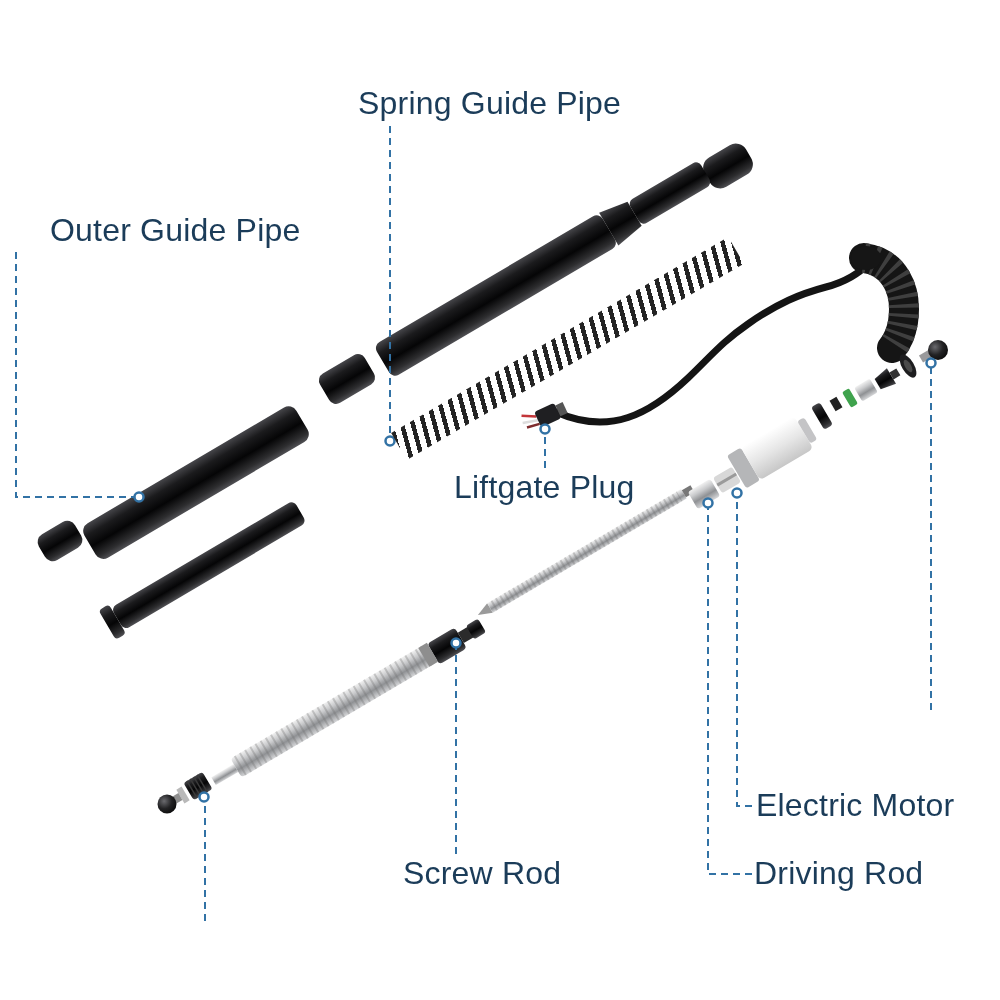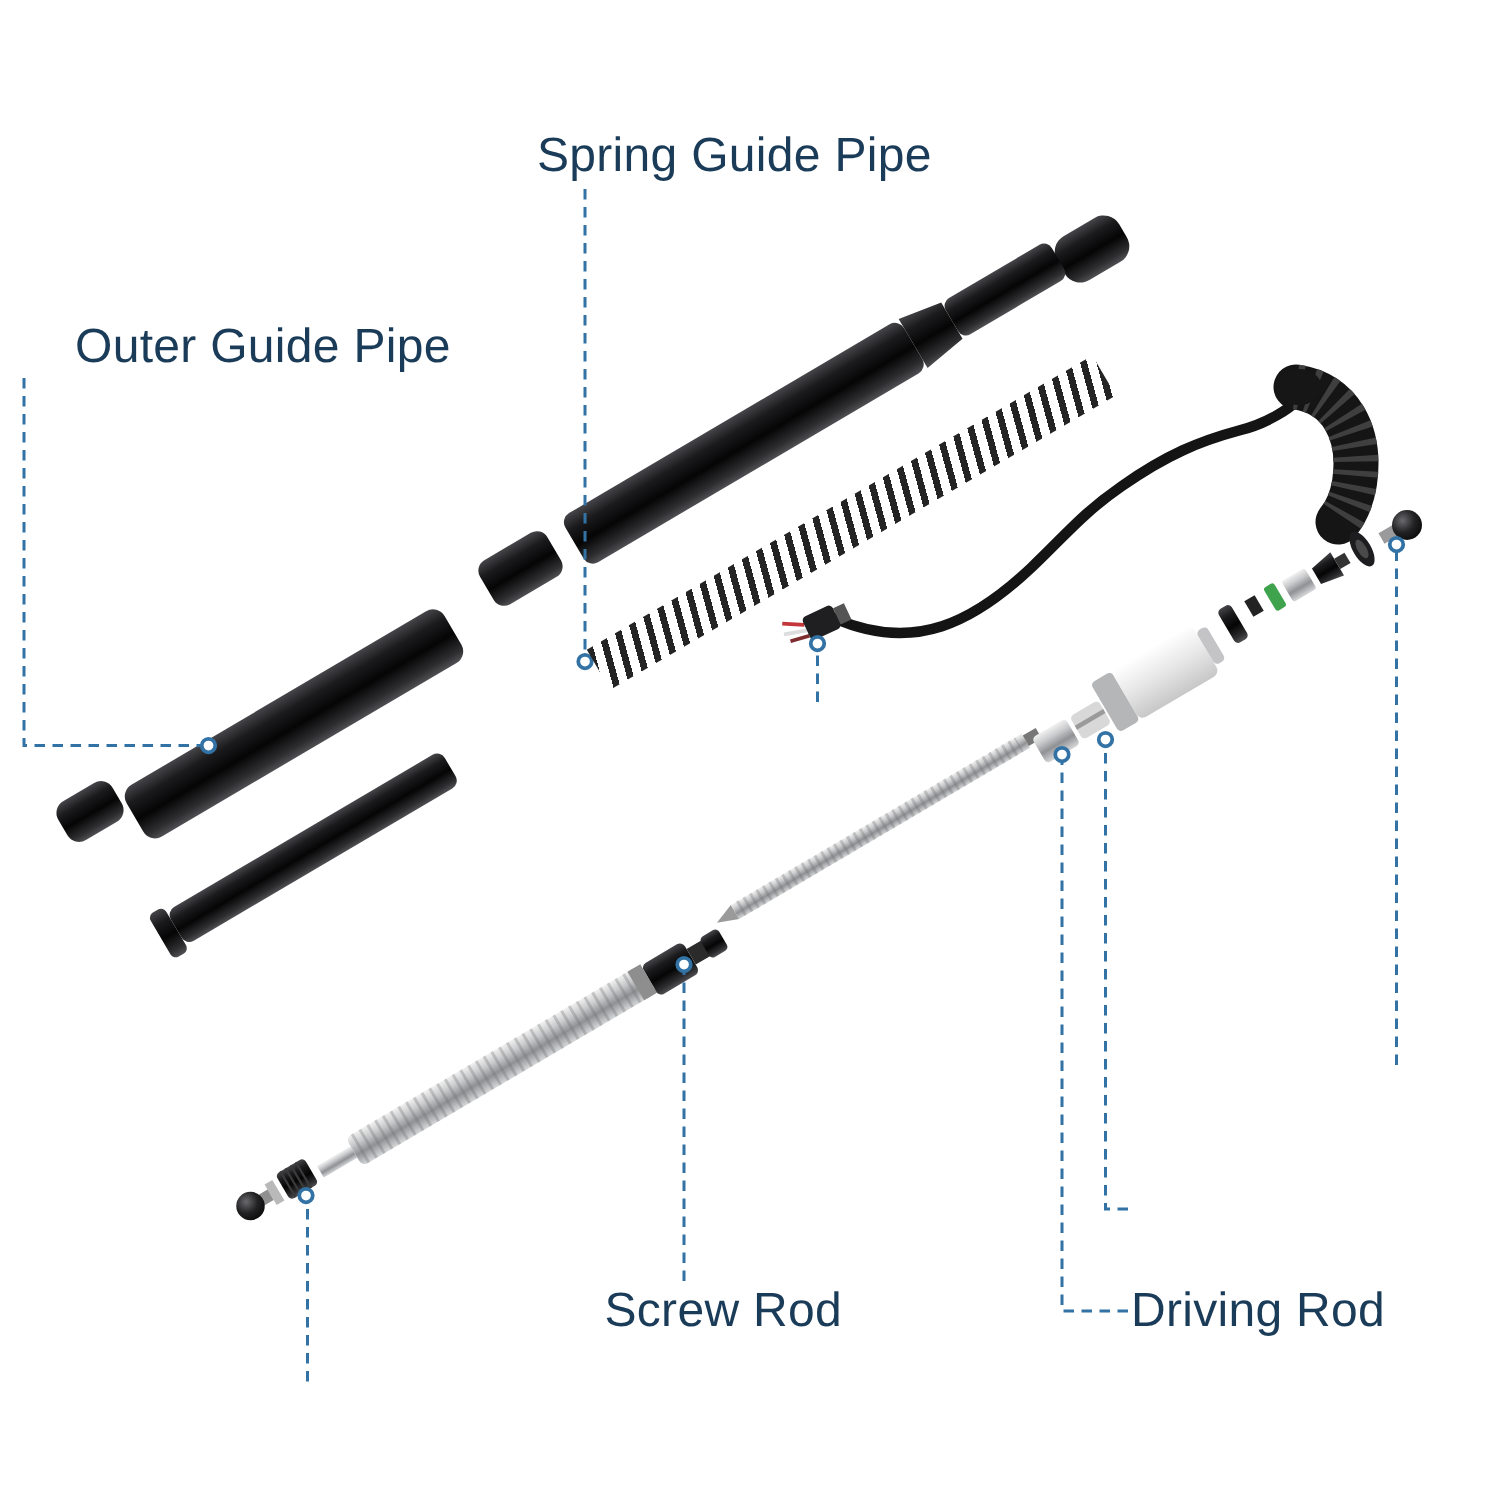--- a/index.html
+++ b/index.html
@@ -211,21 +211,23 @@
       <circle class="dot" cx="204" cy="797" r="4.5"></circle>
     </g>
   </svg>
 
   <div class="spring"></div>
 
   <div class="part-label" style="left:358px; top:86px;">Spring Guide Pipe</div>
 
   <div class="part-label" style="left:2px; top:213px;margin-left:48px;">Outer Guide Pipe</div>
 
-
-
+  <div class="part-label" style="left:454px; top:470px;">Liftgate Plug</div>
+
+
+  <div class="part-label" style="left:756px; top:788px;">Electric Motor</div>
 
   <div class="part-label" style="left:403px; top:856px;">Screw Rod</div>
 
   <div class="part-label" style="left:754px; top:856px;">Driving Rod</div>
 
 
 </div>
 
 </body></html>

